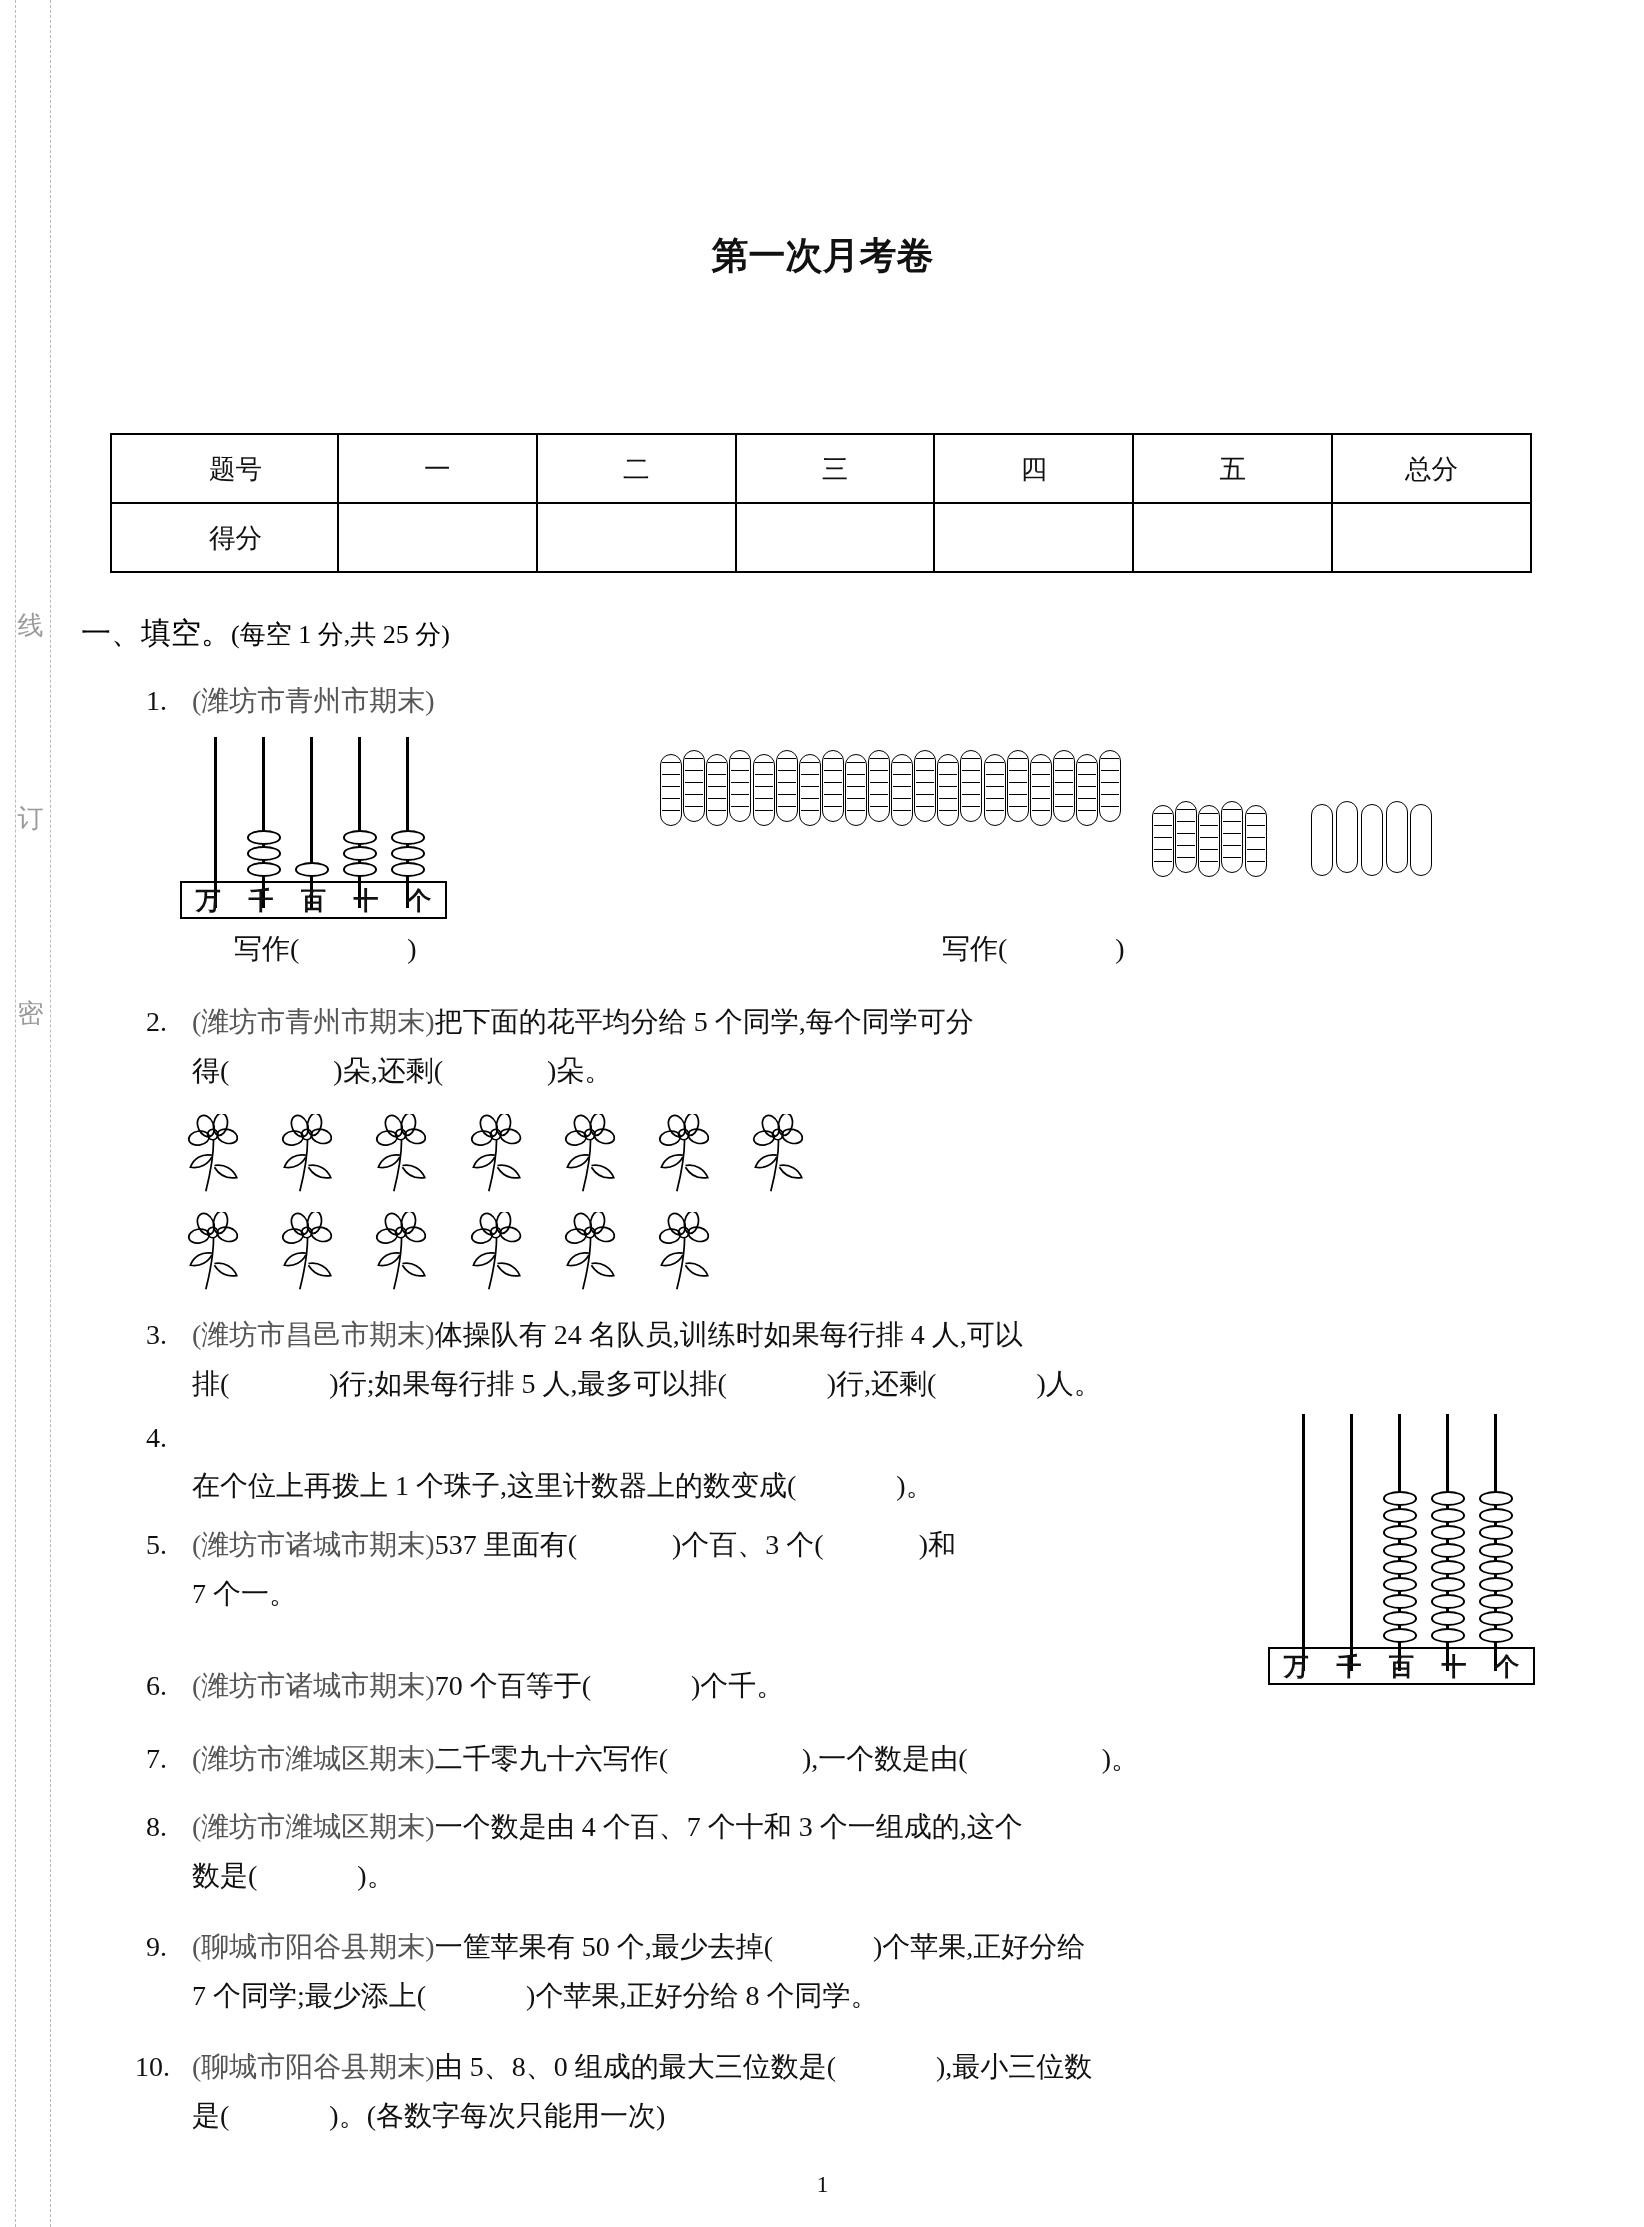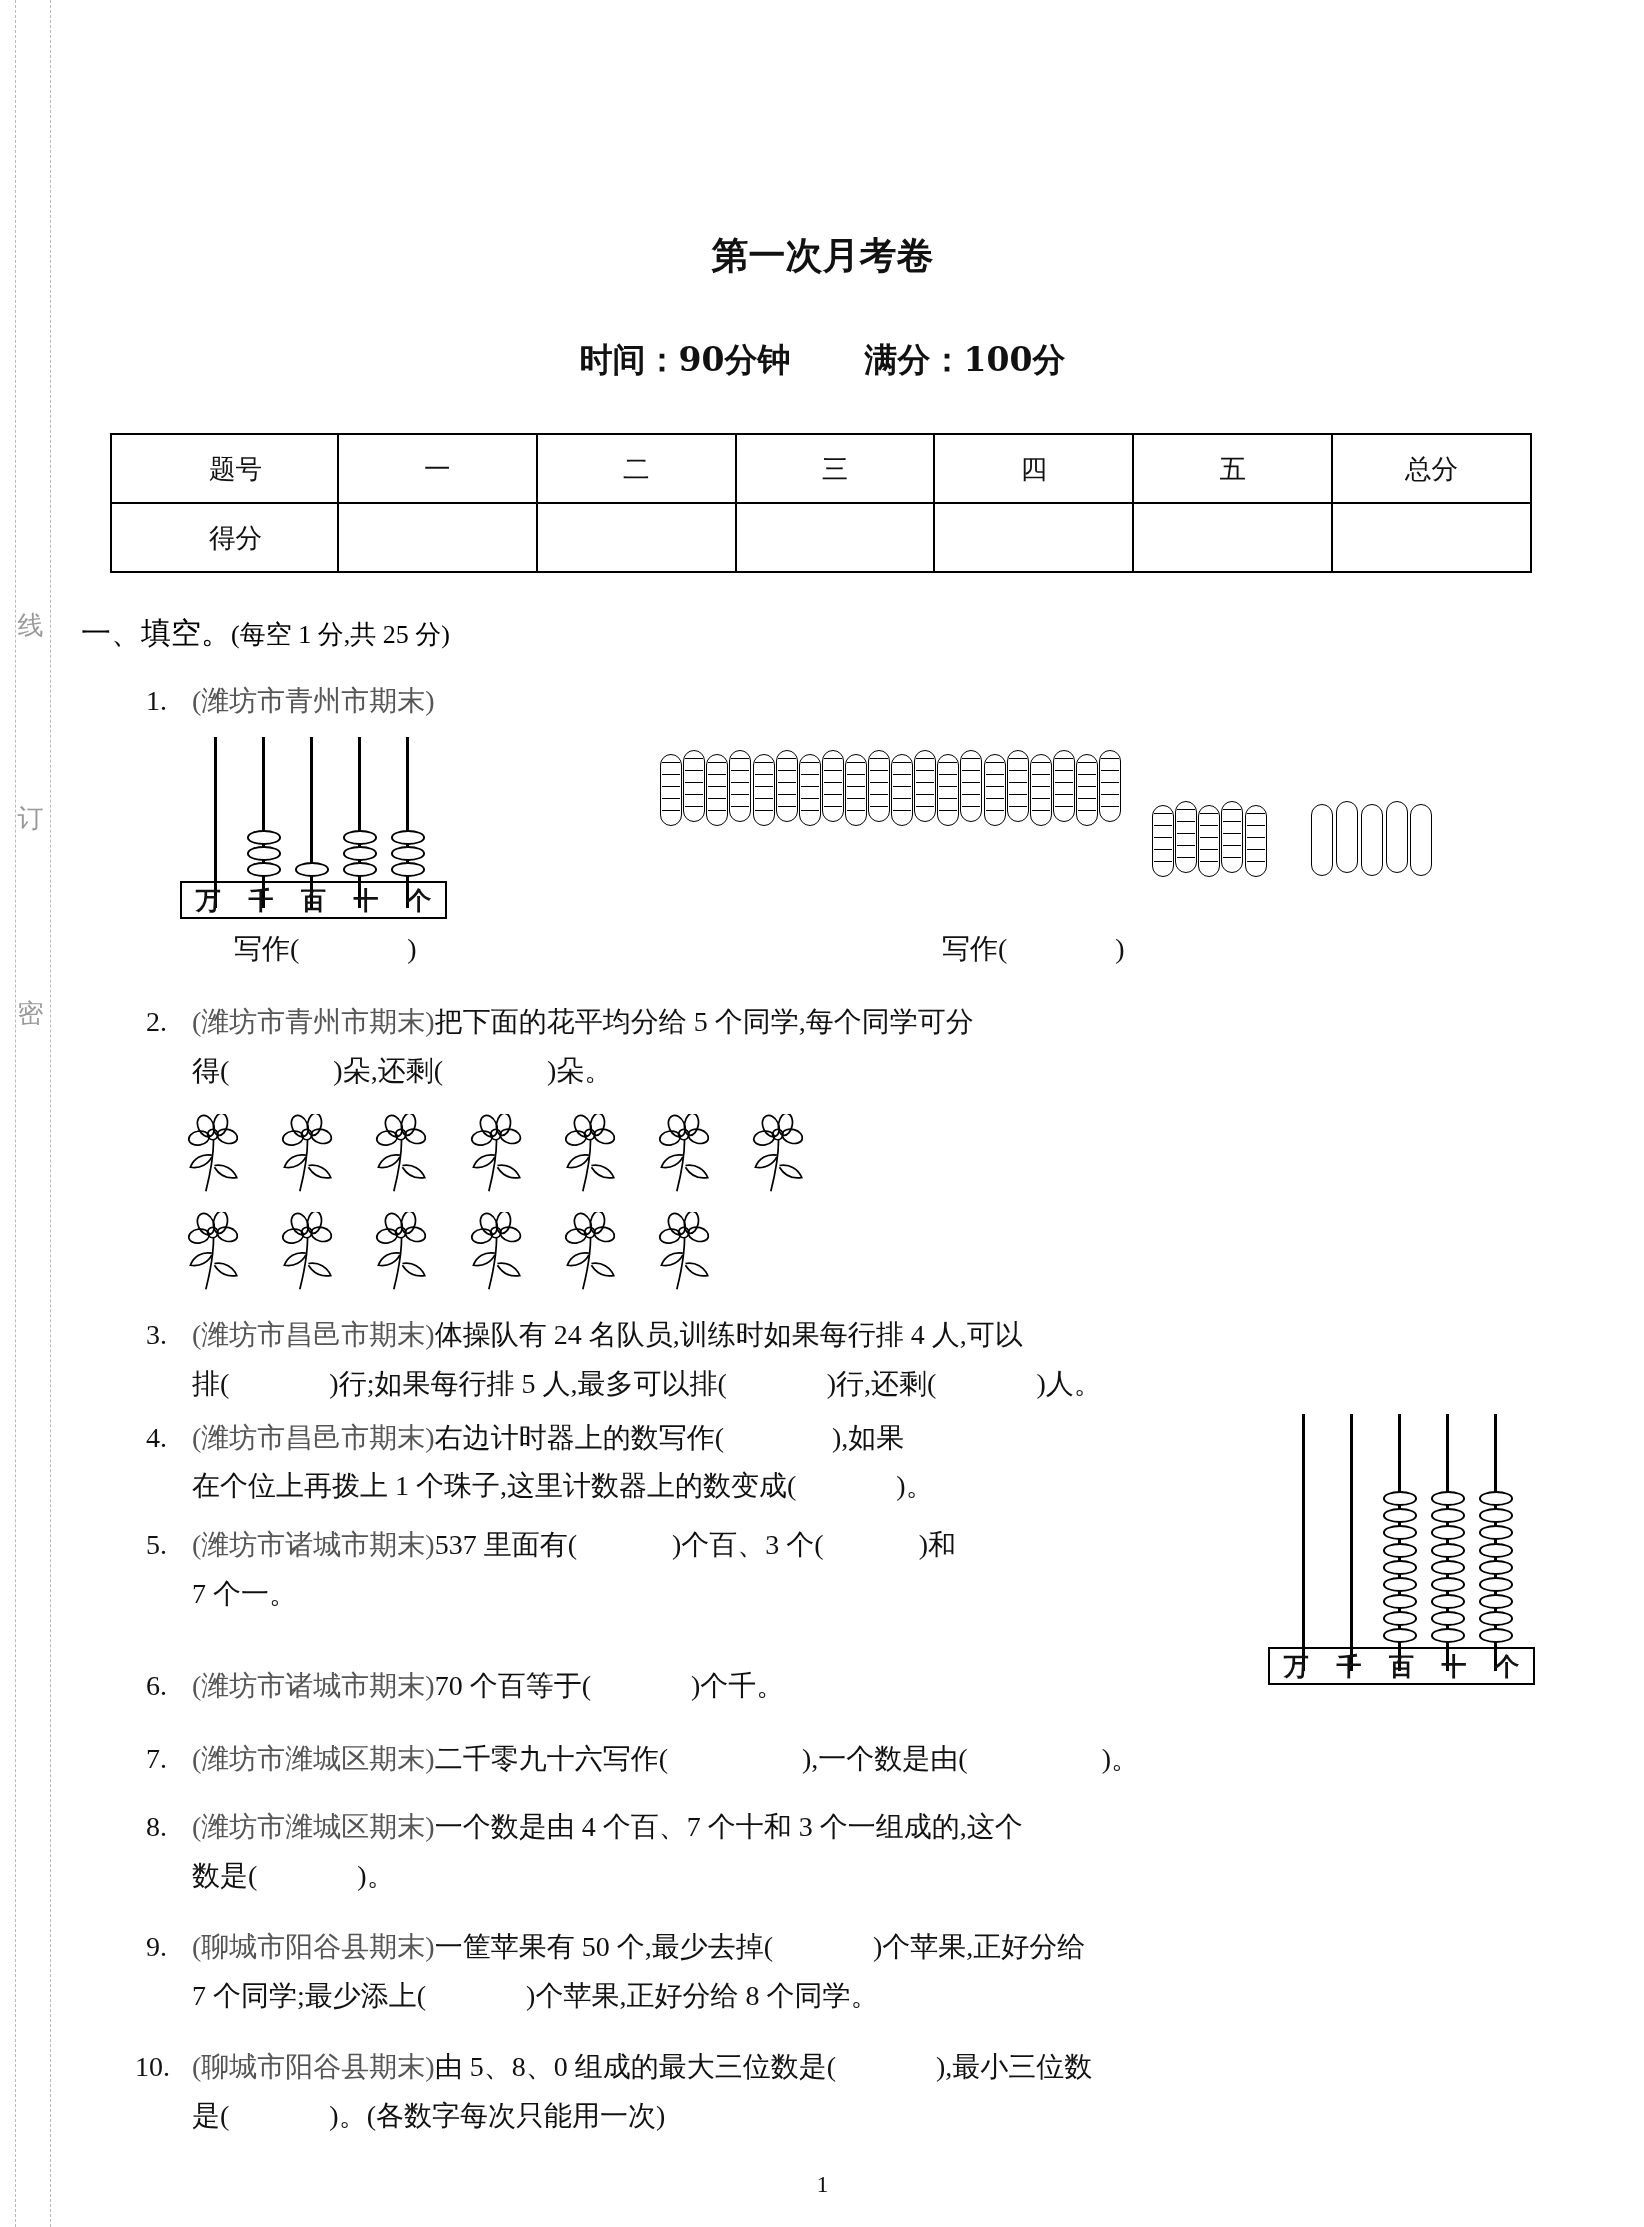--- a/index.html
+++ b/index.html
@@ -94,25 +94,20 @@
 
   <div class="vline a"></div>
   <div class="vline b"></div>
   <div class="vmarks">
     <div>线</div>
     <div>订</div>
     <div>密</div>
   </div>
 
   <div class="subtitle">第一次月考卷</div>
-  <div class="timeline">
-    <span>时间：90分钟</span>
-    <span class="gap"></span>
-    <span>满分：100分</span>
-  </div>
 
   <table class="score-table">
     <tbody>
         <tr>
       <td class="lbl">题号</td>
       <td>一</td>
       <td>二</td>
       <td>三</td>
       <td>四</td>
       <td>五</td>
@@ -583,25 +578,20 @@
     <span style="display:inline-block;width:86px;"></span>
     <span>)行;如果每行排 5 人,最多可以排(</span>
     <span style="display:inline-block;width:86px;"></span>
     <span>)行,还剩(</span>
     <span style="display:inline-block;width:86px;"></span>
     <span>)人。</span>
   </div>
 
   <div class="q" style="left:146px;top:1414px;width:1105px;">
     <span class="num">4.</span>
-    <span class="bd">
-      <span class="src">(潍坊市昌邑市期末)</span><span>右边计时器上的数写作(</span>
-      <span style="display:inline-block;width:94px;"></span>
-      <span>),如果</span>
-    </span>
   </div>
   <div class="q" style="left:192px;top:1462px;width:1105px;">
     <span>在个位上再拨上 1 个珠子,这里计数器上的数变成(</span>
     <span style="display:inline-block;width:86px;"></span>
     <span>)。</span>
   </div>
 
   <div class="counter" style="left:1268px;top:1414px;width:343px;height:283px;">
     <div class="rod" style="left:34px;height:257px;"></div>
     <div class="rod" style="left:82px;height:257px;"></div>

